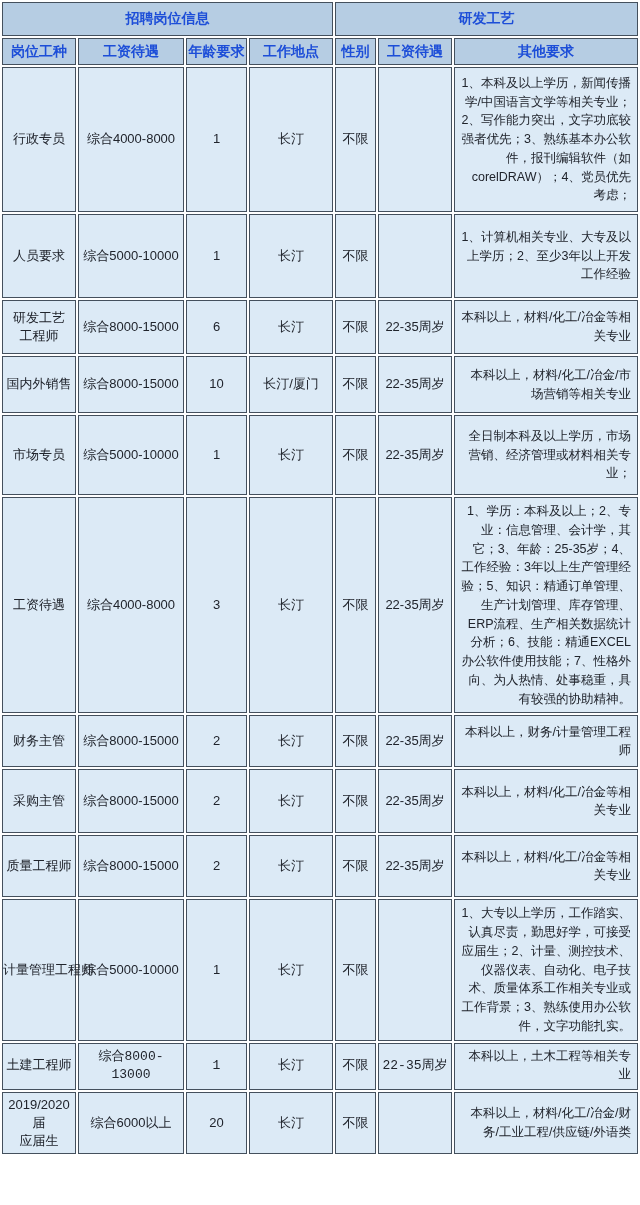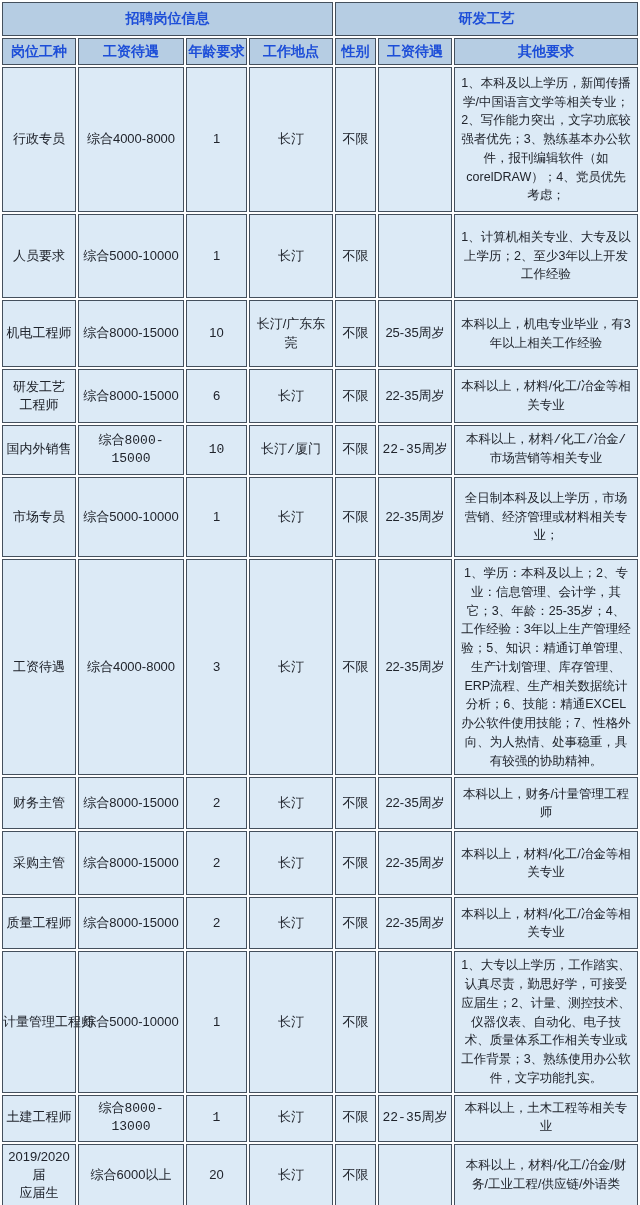--- a/index.html
+++ b/index.html
@@ -34,21 +34,21 @@
     padding:2px;
     line-height:1.4;
   }
   td.pos{
     white-space:pre-line;
     word-break:keep-all;
     padding:2px 0;
     margin-left:27px;
   }
   td.other{
-    text-align:center;
+    text-align:right;
     font-size:12.5px;
     padding:4px 6px;
     line-height:1.5;
   }
 </style>
 </head>
 <body>
 
 <table class="job-table">
   <colgroup>
@@ -87,40 +87,31 @@
       </tr>
       <tr style="height: 84px;">
         <td class="pos">人员要求</td>
         <td class="center">综合5000-10000</td>
         <td class="center">1</td>
         <td class="center">长汀</td>
         <td class="center">不限</td>
         <td class="center"></td>
         <td class="other">1、计算机相关专业、大专及以上学历；2、至少3年以上开发工作经验</td>
       </tr>
-      <tr style="height: 67px;">
-        <td class="pos">机电工程师</td>
-        <td class="center">综合8000-15000</td>
-        <td class="center">10</td>
-        <td class="center">长汀/广东东莞</td>
-        <td class="center">不限</td>
-        <td class="center">25-35周岁</td>
-        <td class="other">本科以上，机电专业毕业，有3年以上相关工作经验</td>
-      </tr>
       <tr style="height: 54px;">
         <td class="pos">研发工艺
 工程师</td>
         <td class="center">综合8000-15000</td>
         <td class="center">6</td>
         <td class="center">长汀</td>
         <td class="center">不限</td>
         <td class="center">22-35周岁</td>
         <td class="other">本科以上，材料/化工/冶金等相关专业</td>
       </tr>
-      <tr style="height: 50px; font-family: Liberation Mono, monospace;">
+      <tr style="height: 57px;">
         <td class="pos">国内外销售</td>
         <td class="center">综合8000-15000</td>
         <td class="center">10</td>
         <td class="center">长汀/厦门</td>
         <td class="center">不限</td>
         <td class="center">22-35周岁</td>
         <td class="other">本科以上，材料/化工/冶金/市场营销等相关专业</td>
       </tr>
       <tr style="height: 80px;">
         <td class="pos">市场专员</td>
@@ -151,21 +142,21 @@
       </tr>
       <tr style="height: 64px;">
         <td class="pos">采购主管</td>
         <td class="center">综合8000-15000</td>
         <td class="center">2</td>
         <td class="center">长汀</td>
         <td class="center">不限</td>
         <td class="center">22-35周岁</td>
         <td class="other">本科以上，材料/化工/冶金等相关专业</td>
       </tr>
-      <tr style="height: 52px;">
+      <tr style="height: 62px;">
         <td class="pos">质量工程师</td>
         <td class="center">综合8000-15000</td>
         <td class="center">2</td>
         <td class="center">长汀</td>
         <td class="center">不限</td>
         <td class="center">22-35周岁</td>
         <td class="other">本科以上，材料/化工/冶金等相关专业</td>
       </tr>
       <tr style="height: 122px;">
         <td class="pos">计量管理工程师</td>

